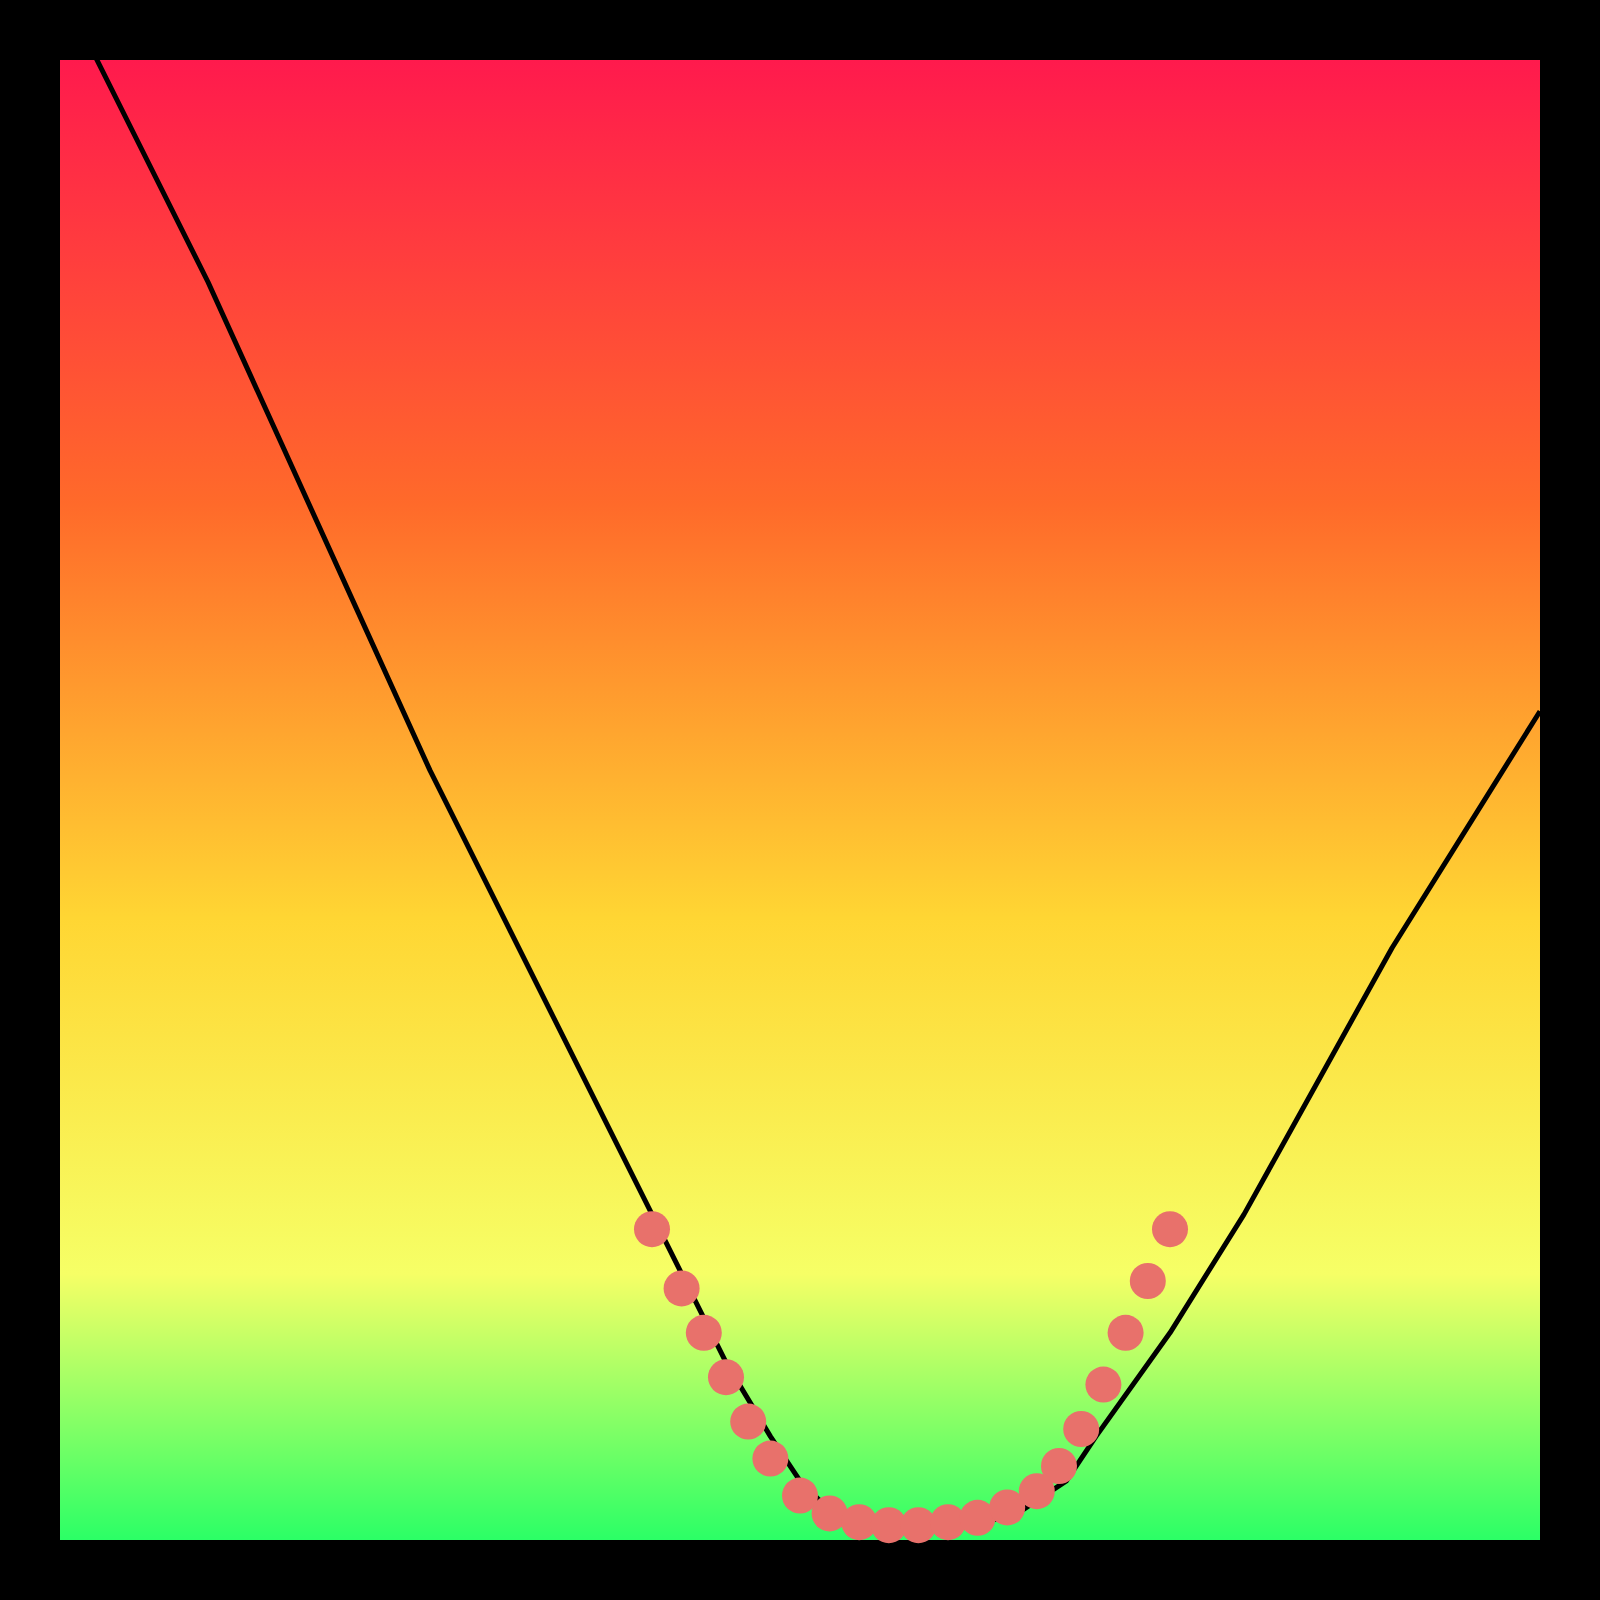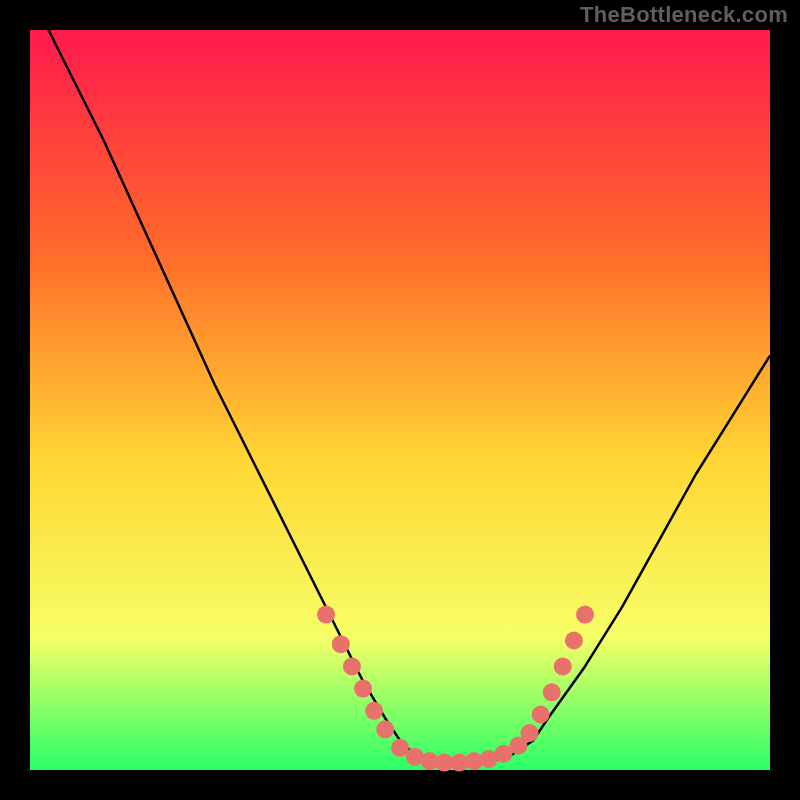--- a/index.html
+++ b/index.html
@@ -30,21 +30,20 @@
     z-index: 10;
   }
   svg {
     display: block;
   }
 </style>
 </head>
 <body>
 
 <div class="frame">
-  <div class="watermark">TheBottleneck.com</div>
 
   <svg id="chart-svg" width="800" height="800" viewBox="0 0 800 800">
     <defs>
       <linearGradient id="bg-grad" x1="0" y1="0" x2="0" y2="1">
         <stop id="g0" offset="0%" stop-color="#ff1a4d"></stop>
         <stop id="g1" offset="30%" stop-color="#ff6a2a"></stop>
         <stop id="g2" offset="58%" stop-color="#ffd633"></stop>
         <stop id="g3" offset="82%" stop-color="#f6ff66"></stop>
         <stop id="g4" offset="100%" stop-color="#2bff66"></stop>
       </linearGradient>

